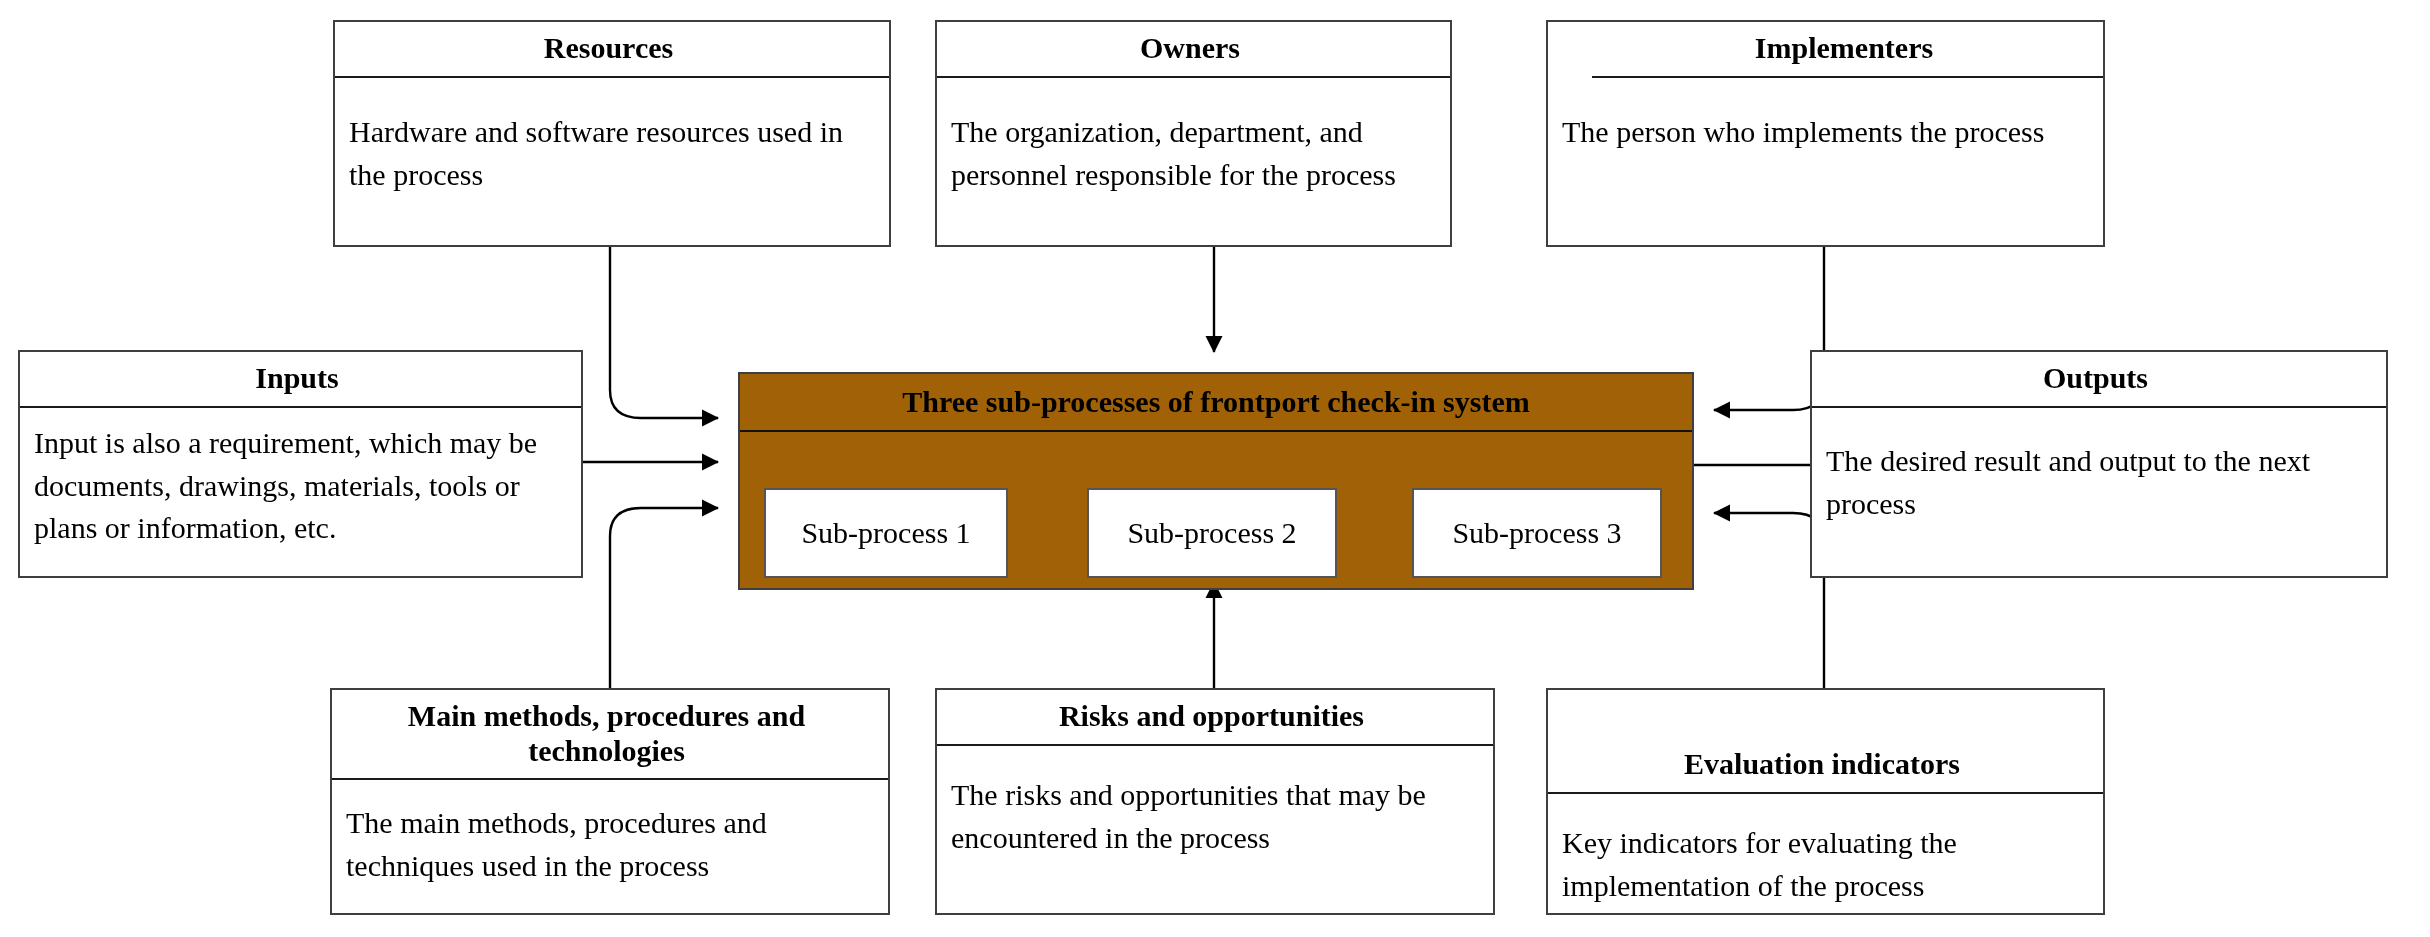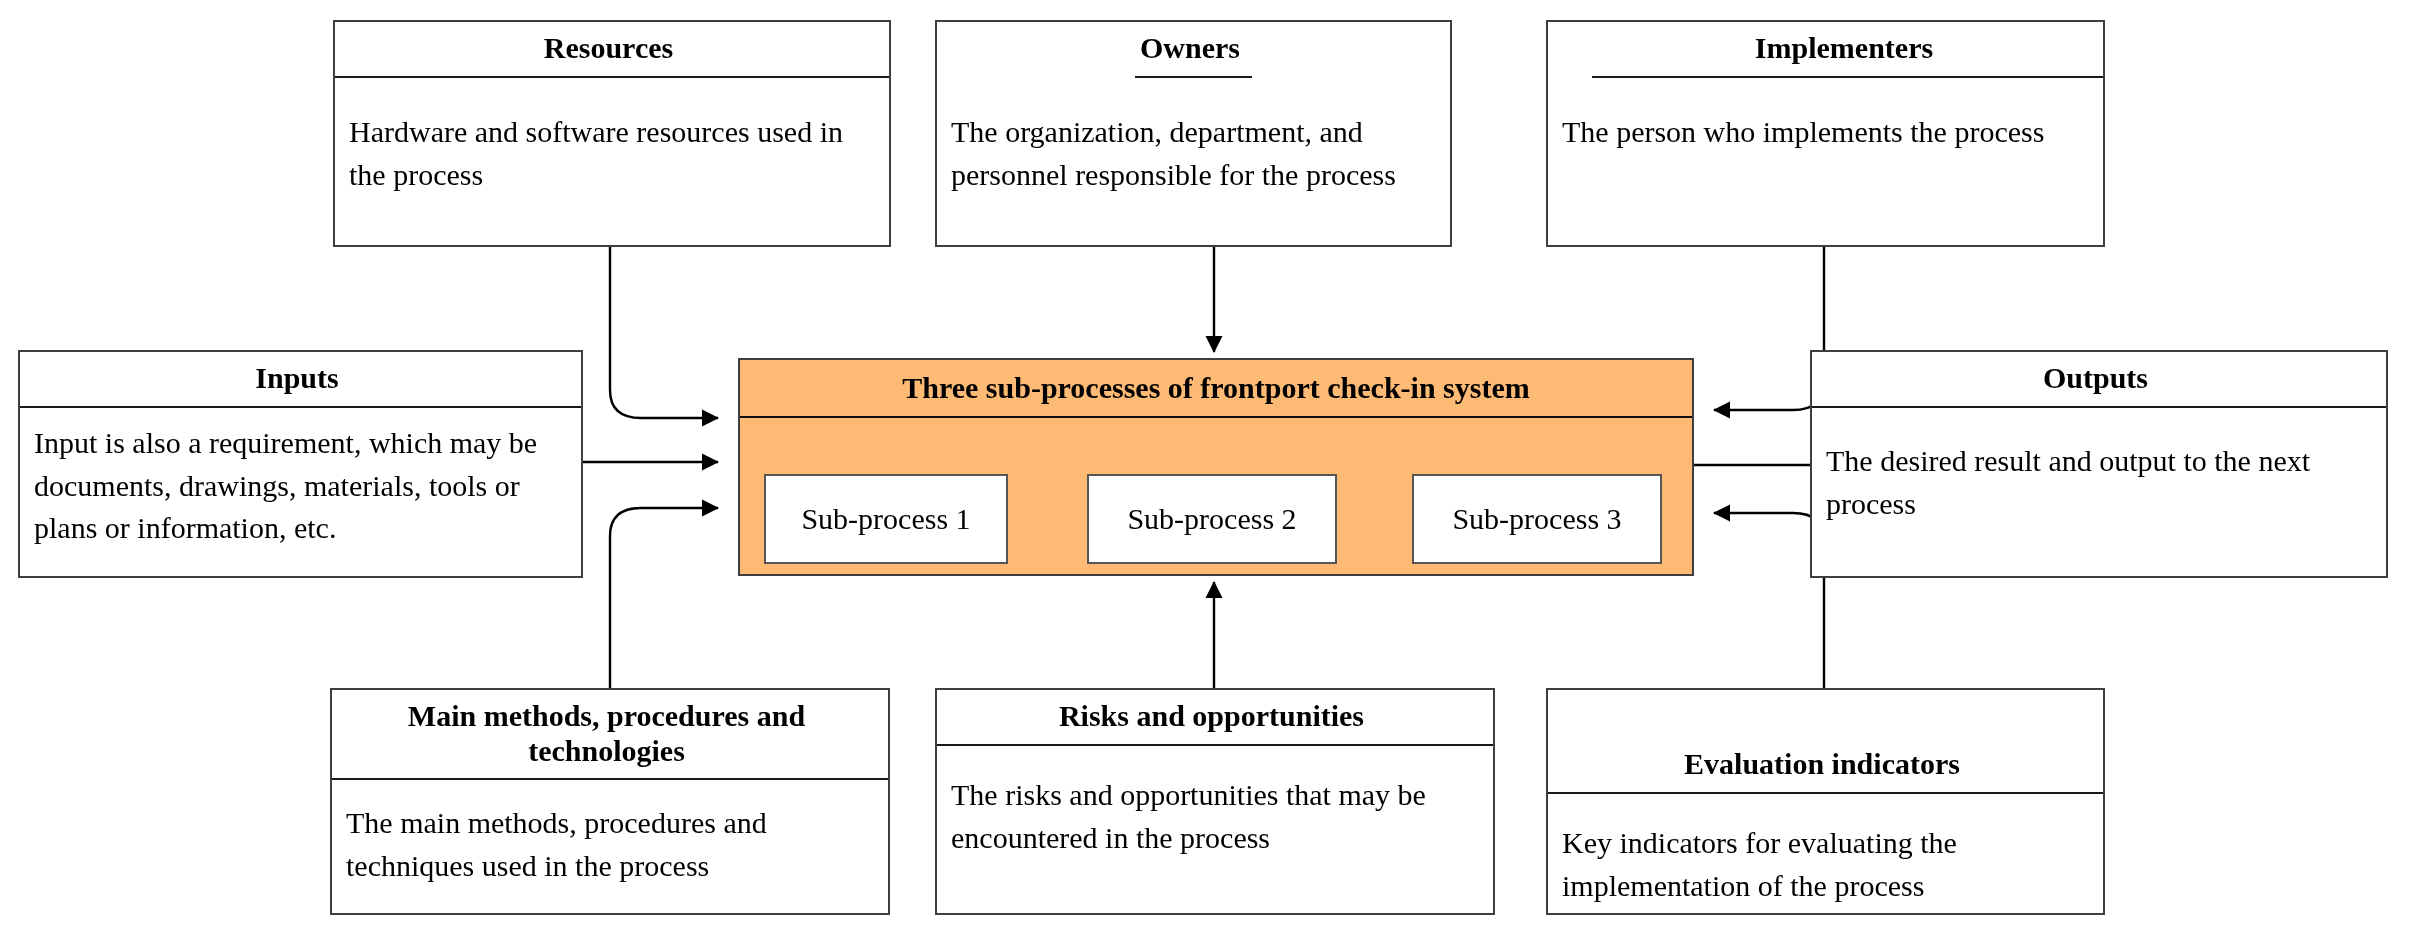--- a/index.html
+++ b/index.html
@@ -54,26 +54,26 @@
   }
   .card-body.mid {
     display: flex;
     align-items: flex-start;
   }
 
   
   #center-process {
     position: absolute;
     left: 738px;
-    top: 358px;
+    top: 372px;
     width: 956px;
     height: 218px;
     box-sizing: border-box;
     border: 2px solid #3f3f3f;
-    background: #fdba74;
+    background: #a16207;
   }
   #center-process-title {
     box-sizing: border-box;
     height: 58px;
     border-bottom: 2px solid #111111;
     font-weight: bold;
     font-size: 30px;
     color: #000;
     display: flex;
     align-items: center;
@@ -134,21 +134,21 @@
 
     <path d="M 1006 493 L 1069 493" fill="none" stroke="#555555" stroke-width="2.4" marker-end="url(#arrowR)"></path>
     <path d="M 1335 493 L 1394 493" fill="none" stroke="#555555" stroke-width="2.4" marker-end="url(#arrowR)"></path>
   </svg>
 
   <div class="card" id="card-resources" style="left:333px; top:20px; width:558px; height:227px;">
     <div class="card-title" style="height:56px;">Resources</div>
     <div class="card-body">Hardware and software resources used in the process</div>
   </div>
 
-  <div class="card" id="card-owners" style="left:935px; top:20px; width:517px; height:227px;align-items:center;">
+  <div class="card" id="card-owners" style="left:935px; top:20px; width:517px; height:227px;">
     <div class="card-title" style="height:56px;">Owners</div>
     <div class="card-body">The organization, department, and personnel responsible for the process</div>
   </div>
 
   <div class="card" id="card-implementers" style="left:1546px; top:20px; width:559px; height:227px;">
     <div class="card-title" style="height:56px;margin-left:44px;">Implementers</div>
     <div class="card-body">The person who implements the process</div>
   </div>
 
   <div class="card" id="card-inputs" style="left:18px; top:350px; width:565px; height:228px;">

